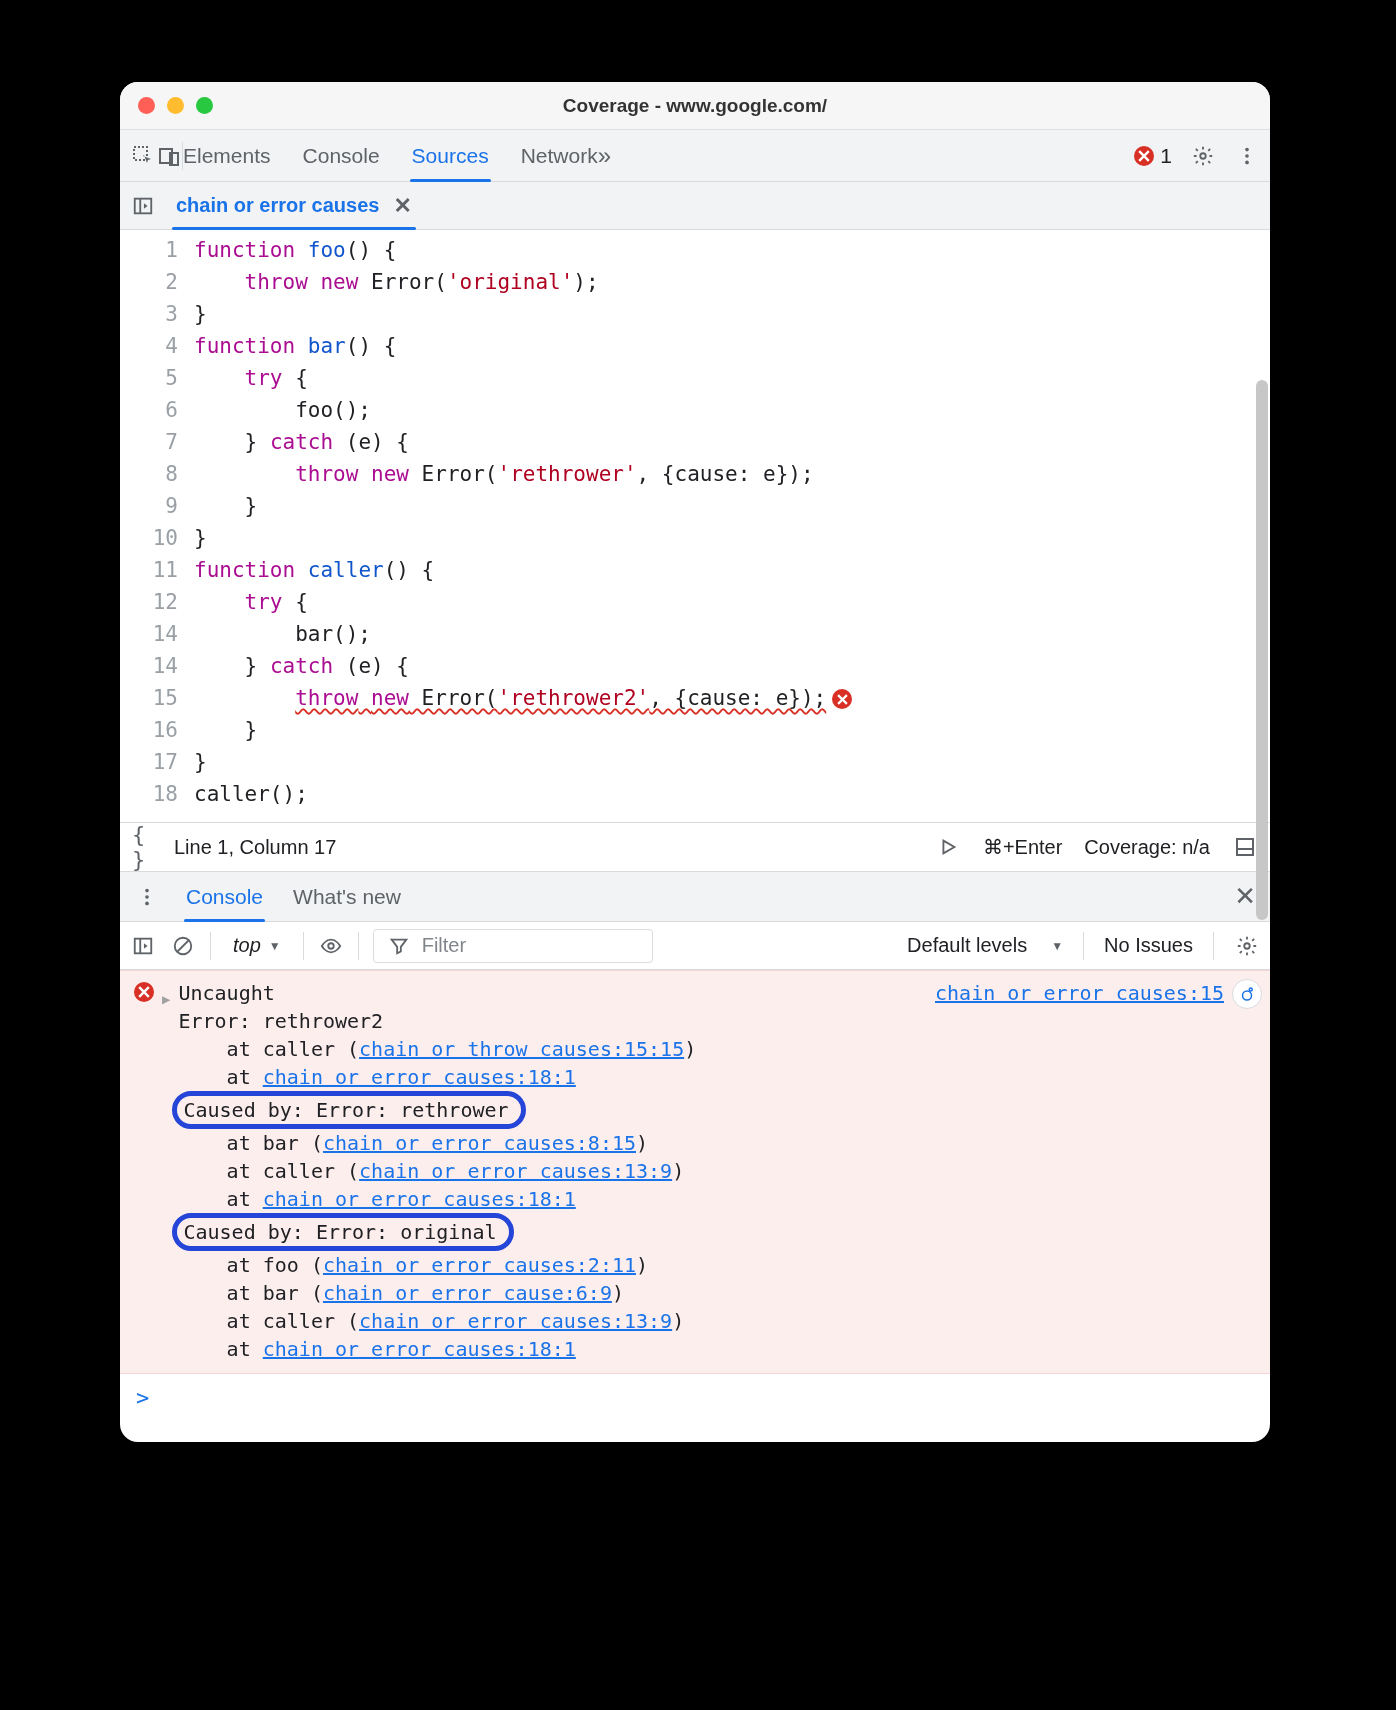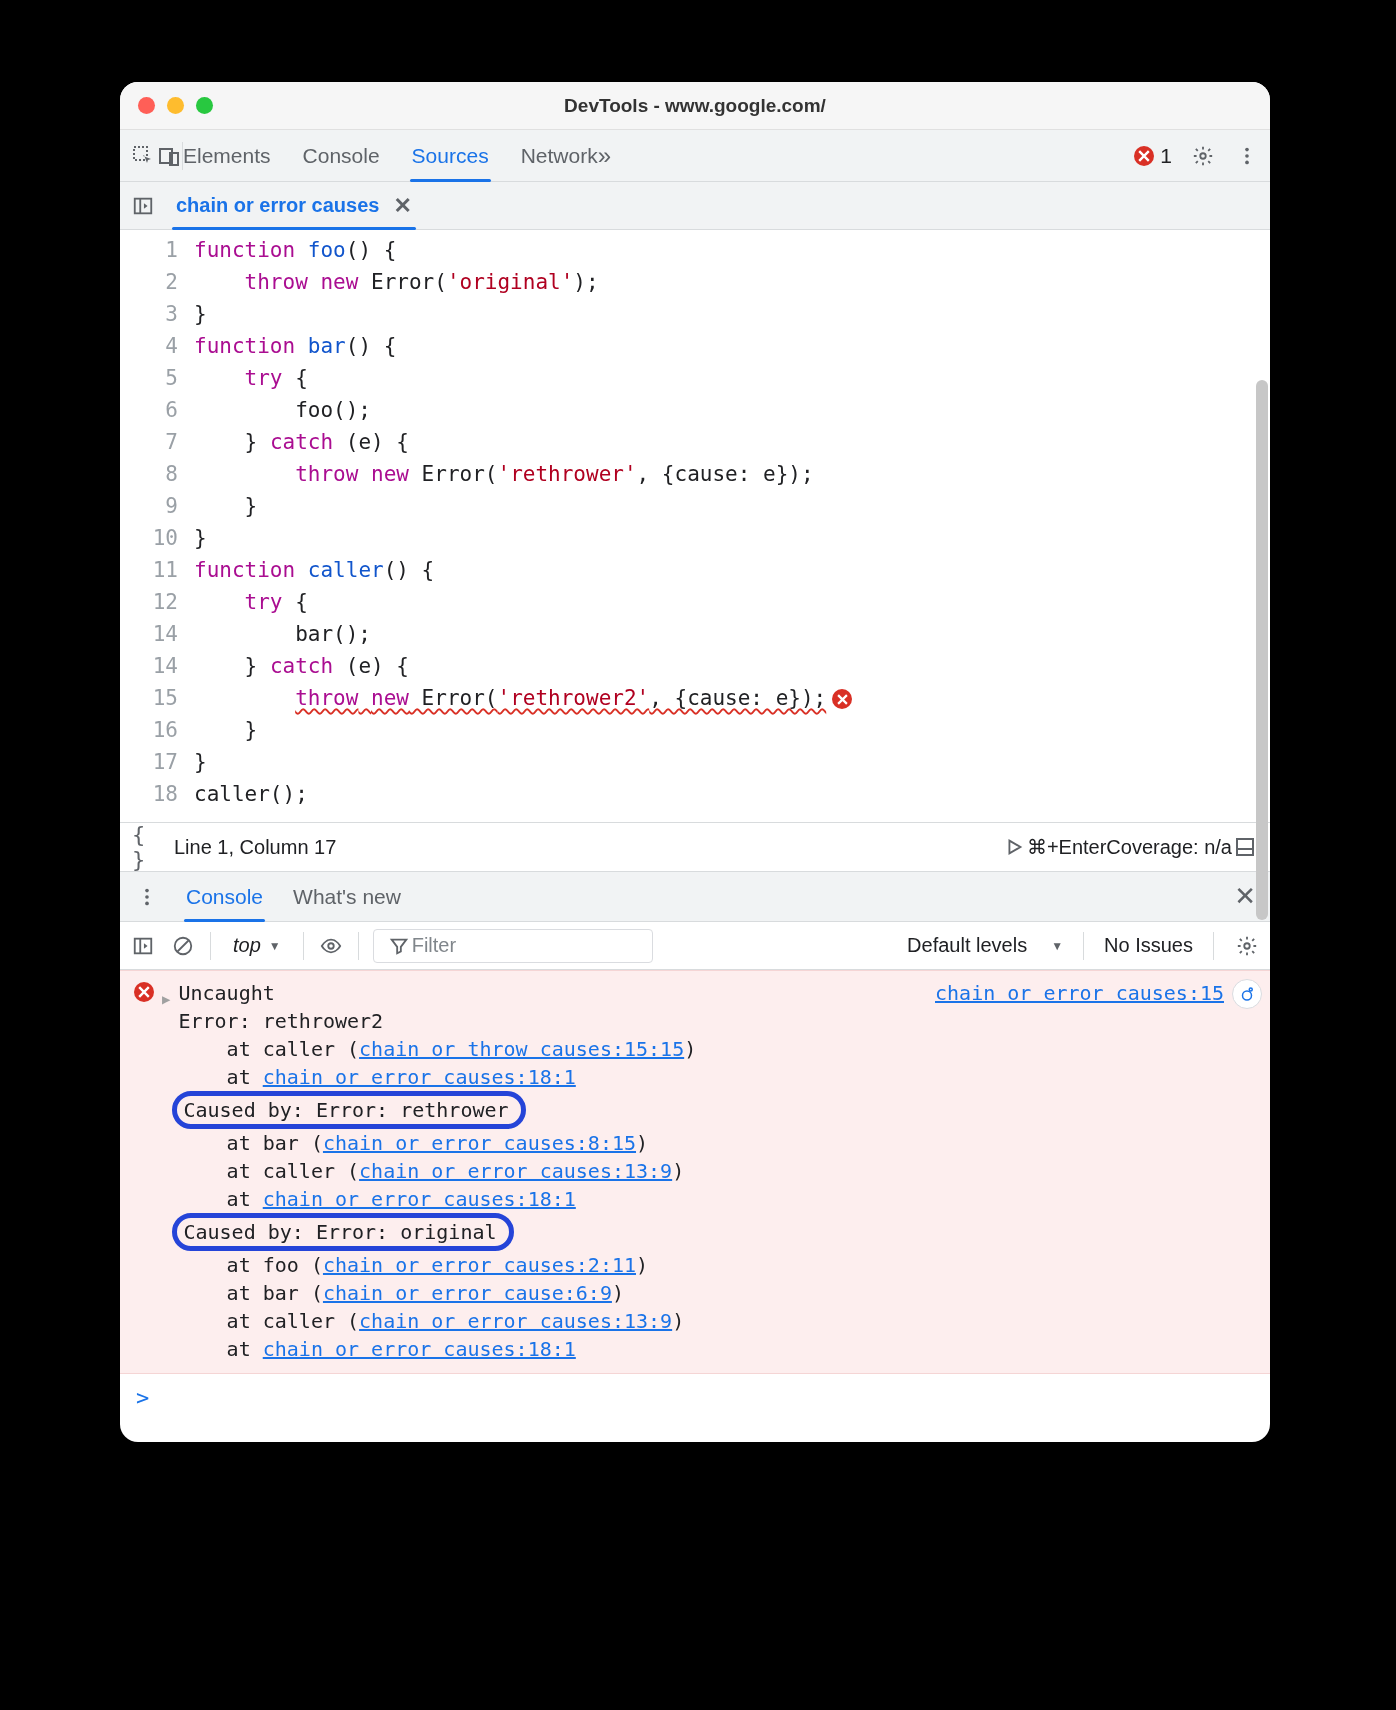--- a/index.html
+++ b/index.html
@@ -62,31 +62,31 @@
   .kw { color:var(--kw); }
   .fn { color:var(--fn); }
   .str { color:var(--str); }
   .wavy { text-decoration: underline wavy var(--error-red); text-decoration-thickness:2px; text-underline-offset:3px; }
   .line-err-dot { display:inline-flex; width:20px; height:20px; border-radius:50%; background:var(--error-red); align-items:center; justify-content:center; vertical-align:middle; margin-left:6px; }
   .line-err-dot svg { width:11px; height:11px; fill:#fff; }
   .editor-scroll { position:absolute; right:2px; top:150px; width:12px; height:580px; background:transparent; }
   .editor-scroll .thumb { position:absolute; top:0; left:0; right:0; height:540px; background:#c7c7c7; border-radius:6px; }
   
   .statusbar { height:50px; border-top:1px solid var(--toolbar-border); border-bottom:1px solid var(--toolbar-border); display:flex; align-items:center; padding:0 12px; gap:16px; font-size:20px; background:#fff; }
-  .statusbar .right { margin-left:auto; display:flex; align-items:center; }
+  .statusbar .right { margin-left:auto; display:flex; align-items:center; gap:22px; }
   
   .drawer-header { height:50px; background:var(--toolbar-bg); border-bottom:1px solid var(--toolbar-border); display:flex; align-items:center; padding:0 14px; gap:26px; font-size:21px; }
   .drawer-tab { color:var(--muted); height:100%; display:flex; align-items:center; position:relative; }
   .drawer-tab.active { color:var(--tab-active); }
   .drawer-tab.active::after { content:""; position:absolute; left:-2px; right:-2px; bottom:-1px; height:3px; background:var(--tab-active); border-radius:2px; }
   .drawer-close { margin-left:auto; color:#5f6368; }
   
   .console-toolbar { height:48px; border-bottom:1px solid var(--toolbar-border); display:flex; align-items:center; padding:0 10px; gap:14px; font-size:20px; background:#fff; }
   .ctx-select { display:flex; align-items:center; gap:8px; padding:0 8px; height:32px;font-style:italic; }
-  .filter { display:flex; align-items:center; height:34px; border:1px solid #dadce0; border-radius:4px; padding:0 12px; color:#80868b; flex:0 0 280px; }
+  .filter { display:flex; align-items:center; gap:10px; height:34px; border:1px solid #dadce0; border-radius:4px; padding:0 12px; color:#80868b; flex:0 0 280px; }
   .ct-sep { width:1px; height:28px; background:var(--toolbar-border); }
   
   .console-body { font-family:var(--mono); font-size:20px; line-height:28px; }
   .err-block { background:var(--err-bg); border-top:1px solid #f5d5d5; border-bottom:1px solid #f5d5d5; padding:8px 14px 10px 14px; position:relative; }
   .err-block .toprow { display:flex; align-items:flex-start; gap:8px; }
   .err-block .tri { color:#a0a0a0; font-size:14px; margin-top:6px; }
   .err-block .stack { padding-left:44px; }
   .err-block .link { color:var(--link); text-decoration:underline; }
   .err-block .src-right { position:absolute; right:46px; top:8px; }
   .err-cause { display:inline-block; border:5px solid #2544d8; background:transparent; border-radius:20px; padding:0 12px 0 6px; margin-left:-6px; }
@@ -100,21 +100,21 @@
 
 <div class="stage">
   <div class="window">
 
     <div class="titlebar">
       <div class="traffic">
         <div class="dot red"></div>
         <div class="dot yellow"></div>
         <div class="dot green"></div>
       </div>
-      <div class="win-title">DevTools - www.google.com/</div>
+      <div class="win-title">Coverage - www.google.com/</div>
     </div>
 
     <div class="main-toolbar">
       <div class="tb-icon">
         <svg viewBox="0 0 24 24" fill="none" stroke="currentColor" stroke-width="2">
             <rect x="3" y="3" width="13" height="13" stroke-dasharray="2 2"></rect>
             <path d="M12 12l8 3-3 1-1 3-3-8z" fill="currentColor" stroke="none"></path>
           </svg>
       </div>
       <div class="tb-icon">

